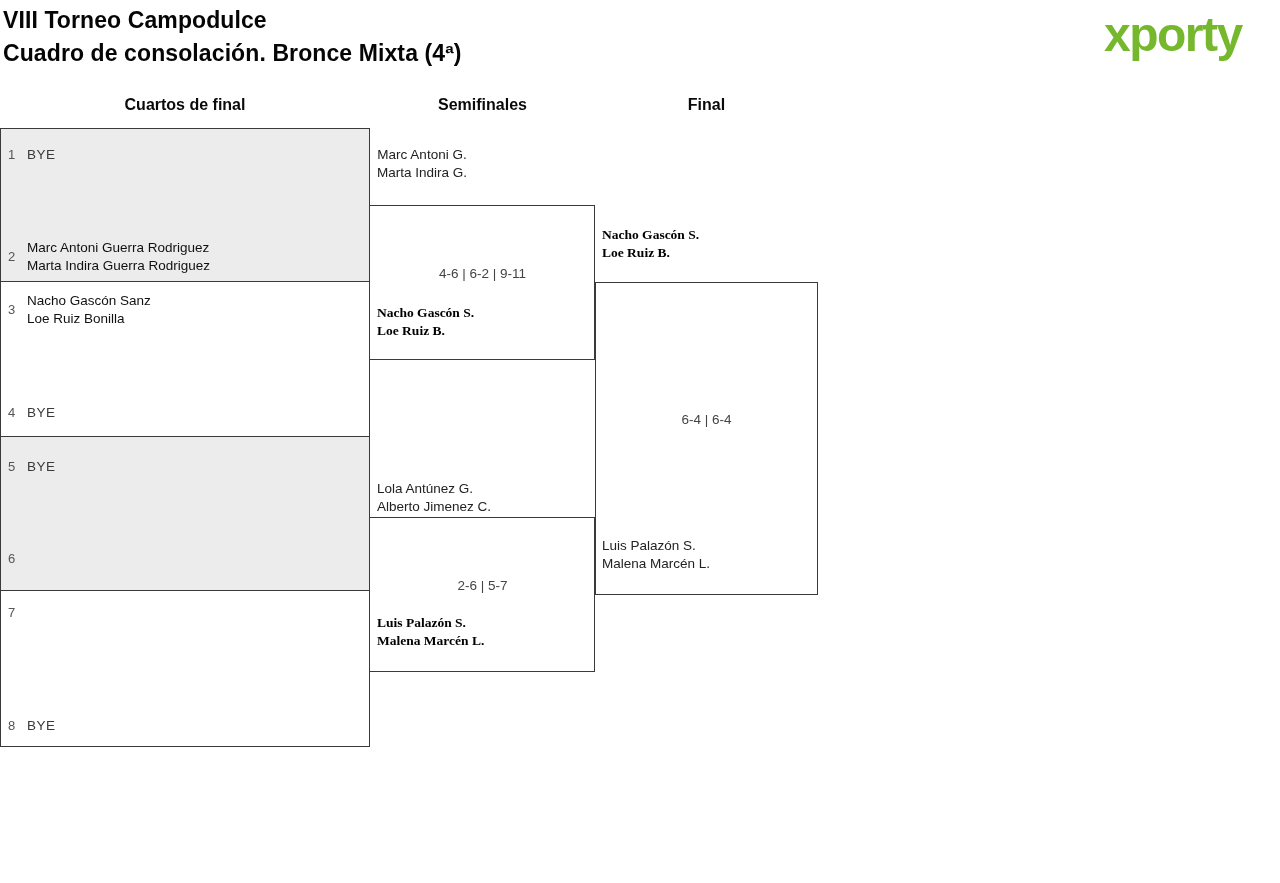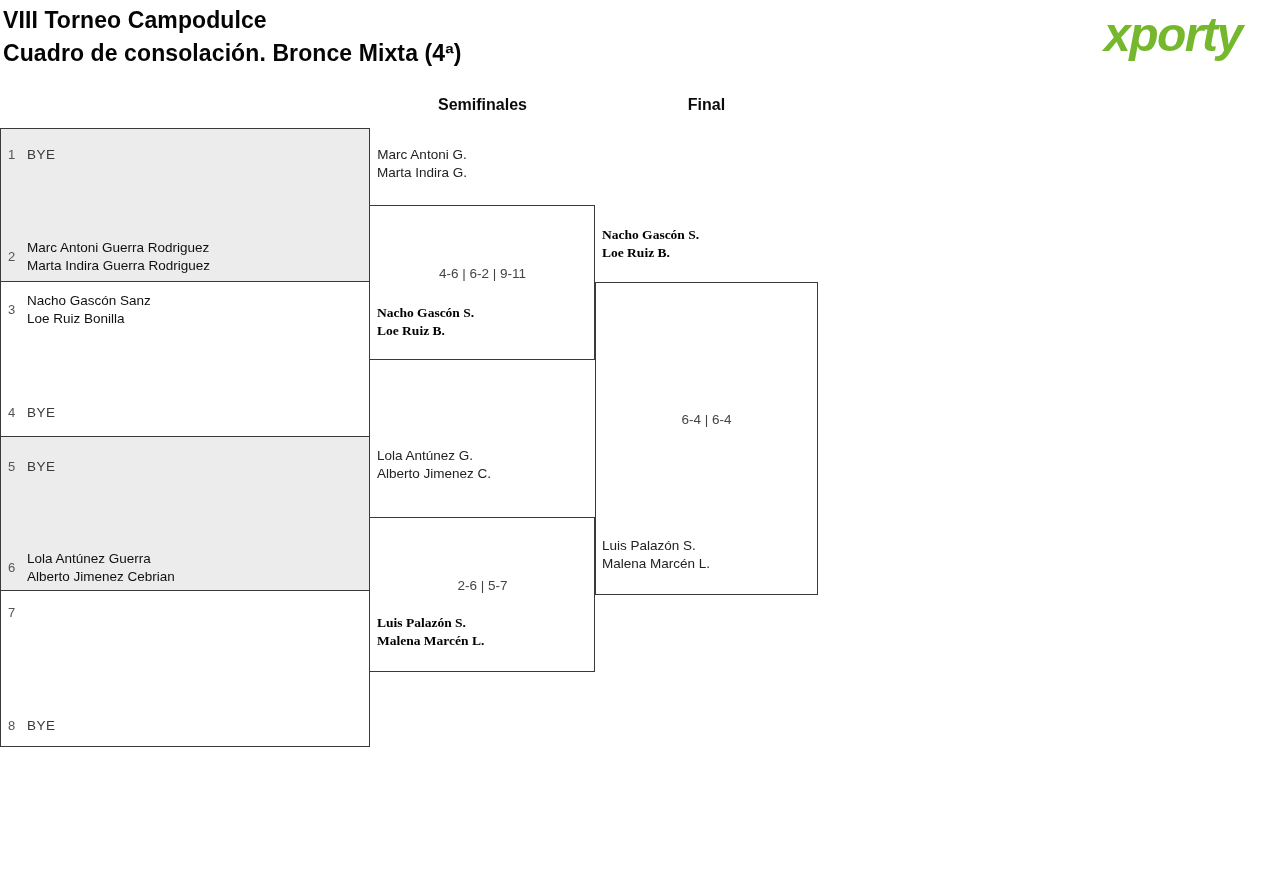--- a/index.html
+++ b/index.html
@@ -4,21 +4,21 @@
 <style>
   html,body{margin:0;padding:0;background:#fff;}
   .canvas{
     position:relative;width:1280px;height:883px;background:#ffffff;
     font-family:"Liberation Sans","DejaVu Sans",sans-serif;color:#111;overflow:hidden;
   }
   
   .page-title{position:absolute;left:3px;top:4px;font-size:23px;line-height:33px;font-weight:600;color:#050505;letter-spacing:0.1px;}
   
   .logo{position:absolute;left:1050px;top:0;width:228px;height:72px;}
-  .logo-word{position:absolute;left:1104px;top:8px;font-size:48px;line-height:54px;font-weight:700;letter-spacing:-1.5px;color:#76b82d;font-style:italic;}
+  .logo-word{position:absolute;left:1104px;top:8px;font-size:48px;line-height:54px;font-weight:700;letter-spacing:-1.5px;color:#76b82d;}
   
   .round-header{position:absolute;top:96px;font-size:16px;font-weight:700;text-align:center;color:#0a0a0a;}
   .rh-qf{left:0;width:370px;}
   .rh-sf{left:370px;width:225px;}
   .rh-f{left:595px;width:223px;}
   
   .mbox{position:absolute;border:1px solid #3a3a3a;box-sizing:border-box;background:transparent;}
   .qf1{left:0;top:128px;width:370px;height:154px;background:#ececec;}
   .qf2{left:0;top:282px;width:370px;height:155px;border-top:none;}
   .qf3{left:0;top:437px;width:370px;height:154px;border-top:none;background:#ececec;}
@@ -36,21 +36,21 @@
   .score{position:absolute;font-size:13.5px;line-height:18px;color:#444;text-align:center;margin-top:28px;}
   .sc-sf1{left:370px;top:237px;width:225px;}
   .sc-sf2{left:370px;top:549px;width:225px;}
   .sc-f{left:595px;top:383px;width:223px;text-align:center;}
   
   .p-qf1-t1{left:0;top:146px;}  .p-qf1-t2{left:0;top:239px;}
   .p-qf2-t1{left:0;top:292px;}  .p-qf2-t2{left:0;top:404px;}
   .p-qf3-t1{left:0;top:458px;}  .p-qf3-t2{left:0;top:550px;}
   .p-qf4-t1{left:0;top:604px;}  .p-qf4-t2{left:0;top:717px;}
   .p-sf1-t1{left:377px;top:146px;text-align:center;} .p-sf1-t2{left:377px;top:304px;}
-  .p-sf2-t1{left:377px;top:447px;} .p-sf2-t2{left:377px;top:614px;}
+  .p-sf2-t1{left:377px;top:480px;} .p-sf2-t2{left:377px;top:614px;}
   .p-f-t1{left:602px;top:226px;}   .p-f-t2{left:602px;top:537px;}
 </style>
 </head>
 <body>
 
 <div class="canvas">
 
   <div class="page-title">
     <div>VIII Torneo Campodulce</div>
     <div>Cuadro de consolación. Bronce Mixta (4ª)</div>
@@ -58,20 +58,21 @@
 
   <div class="logo">
     
     
     
     
     
   </div>
   <div class="logo-word">xporty</div>
 
+  <div class="round-header rh-qf">Cuartos de final</div>
   <div class="round-header rh-sf">Semifinales</div>
   <div class="round-header rh-f">Final</div>
 
   <div class="mbox qf1"></div>
   <div class="mbox qf2"></div>
   <div class="mbox qf3"></div>
   <div class="mbox qf4"></div>
   <div class="mbox sf1"></div>
   <div class="mbox sf2"></div>
   <div class="mbox fin"></div>
@@ -99,24 +100,20 @@
     <span class="seed">4</span>
     <span class="names bye">BYE</span>
   </div>
 
   <div class="team p-qf3-t1">
     <span class="seed">5</span>
     <span class="names bye">BYE</span>
   </div>
   <div class="team p-qf3-t2">
     <span class="seed">6</span>
-    <span class="names">
-      <div>Lola Antúnez Guerra</div>
-      <div>Alberto Jimenez Cebrian</div>
-    </span>
   </div>
 
   <div class="team p-qf4-t1">
     <span class="seed">7</span>
   </div>
   <div class="team p-qf4-t2">
     <span class="seed">8</span>
     <span class="names bye">BYE</span>
   </div>
 

